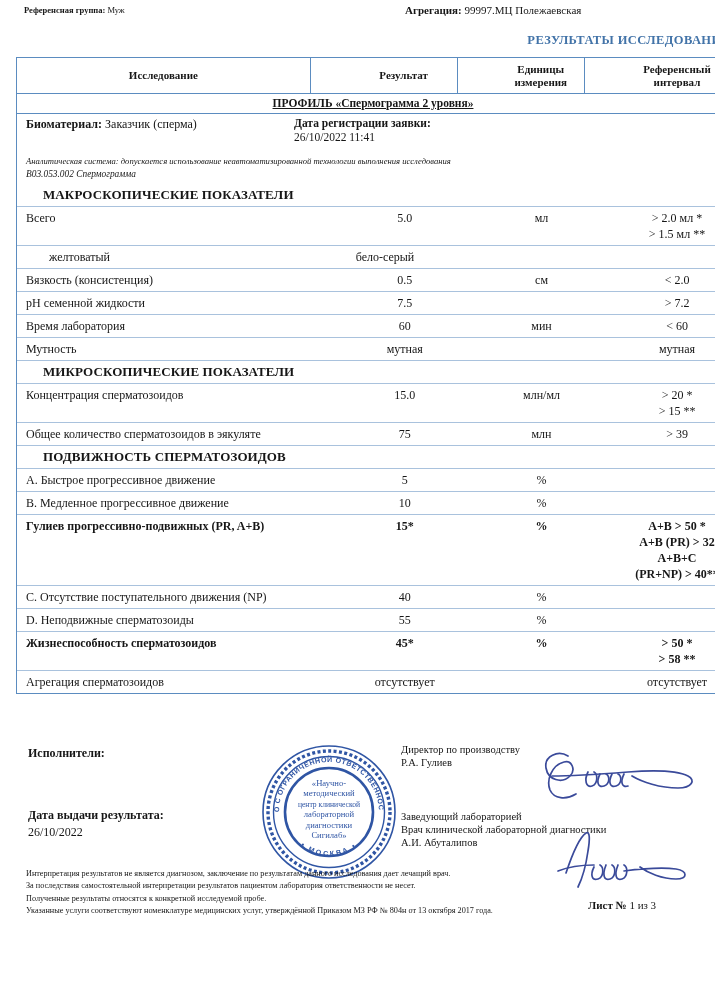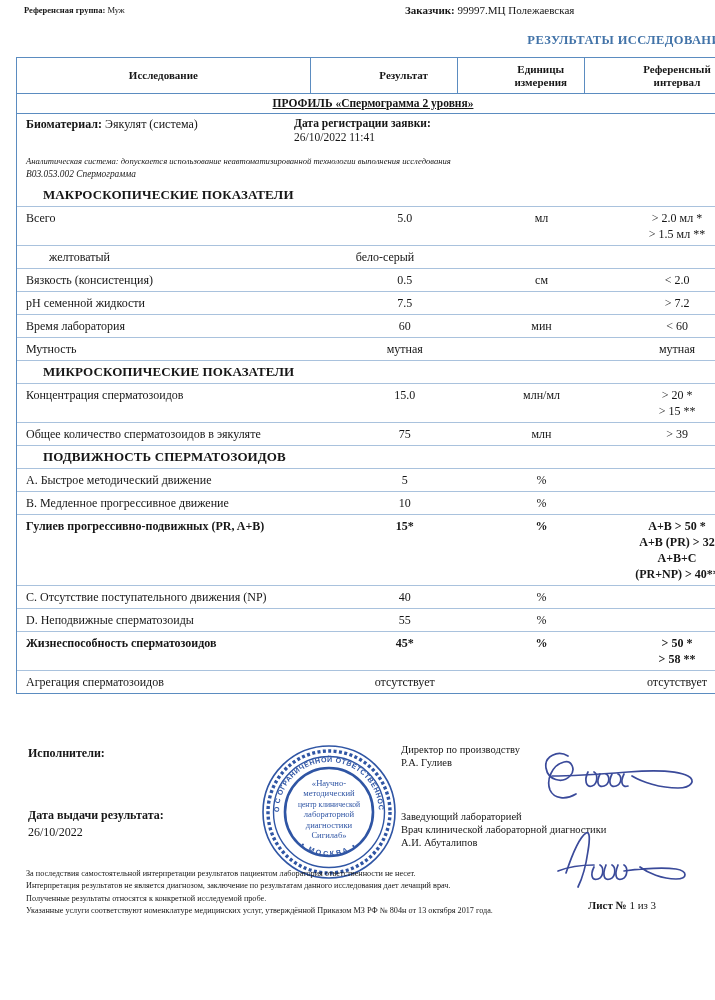--- a/index.html
+++ b/index.html
@@ -122,21 +122,21 @@
 <body>
 
 <div class="page">
 
   <div class="topmeta">
     <div class="ref-group">
       <span class="lbl">Референсная группа:</span>
       <span class="val">Муж</span>
     </div>
     <div class="customer">
-      <span class="lbl">Заказчик:</span>
+      <span class="lbl">Агрегация:</span>
       <span class="val">99997.МЦ Полежаевская</span>
     </div>
   </div>
 
   <div class="report-title">РЕЗУЛЬТАТЫ ИССЛЕДОВАНИЯ</div>
 
   <div class="tbl">
 
     <div class="row thead">
       <div class="c-name">Исследование</div>
@@ -146,21 +146,21 @@
       <div class="c-ref">Референсный интервал</div>
     </div>
 
     <div class="profile-row">
       <span>ПРОФИЛЬ «Спермограмма 2 уровня»</span>
     </div>
 
     <div class="bio-row">
       <div class="bio-left">
         <span>Биоматериал:</span>
-        <span class="val">Эякулят (система)</span>
+        <span class="val">Заказчик (сперма)</span>
       </div>
       <div class="bio-right">
         <span class="lbl">Дата регистрации заявки:</span>
         <span class="val">26/10/2022 11:41</span>
       </div>
     </div>
 
     <div class="note-row">
       <div class="note">Аналитическая система: допускается использование неавтоматизированной технологии выполнения исследования</div>
       <div class="note2">B03.053.002 Спермограмма</div>
@@ -213,21 +213,21 @@
 &gt; 15 **</div>
         </div>
         <div class="row data-row">
           <div class="c-name">Общее количество сперматозоидов в эякуляте</div>
           <div class="c-res">75</div>
           <div class="c-unit">млн</div>
           <div class="c-ref">&gt; 39</div>
         </div>
         <div class="row section-row">ПОДВИЖНОСТЬ СПЕРМАТОЗОИДОВ</div>
         <div class="row data-row">
-          <div class="c-name">A. Быстрое методический движение</div>
+          <div class="c-name">A. Быстрое прогрессивное движение</div>
           <div class="c-res">5</div>
           <div class="c-unit">%</div>
           <div class="c-ref"></div>
         </div>
         <div class="row data-row">
           <div class="c-name">B. Медленное прогрессивное движение</div>
           <div class="c-res">10</div>
           <div class="c-unit">%</div>
           <div class="c-ref"></div>
         </div>
@@ -335,22 +335,22 @@
           <path d="M58,40 C54,48 56,54 62,52 C68,50 68,40 64,38"></path>
           <path d="M70,38 C66,48 68,54 74,52 C80,50 80,40 76,38"></path>
           <path d="M82,38 C78,48 80,54 86,52 C92,50 92,40 88,38"></path>
           <path d="M88,44 C104,42 124,40 140,42 C152,44 152,52 140,52 C126,52 112,46 104,40"></path>
         </g>
       </svg>
     </div>
   </div>
 
   <div class="disclaimer">
+    <p>Интерпретация результатов не является диагнозом, заключение по результатам данного исследования дает лечащий врач.</p>
     <p>За последствия самостоятельной интерпретации результатов пациентом лаборатория ответственности не несет.</p>
-    <p>Интерпретация результатов не является диагнозом, заключение по результатам данного исследования дает лечащий врач.</p>
     <p>Полученные результаты относятся к конкретной исследуемой пробе.</p>
     <p>Указанные услуги соответствуют номенклатуре медицинских услуг, утверждённой Приказом МЗ РФ № 804н от 13 октября 2017 года.</p>
   </div>
 
   <div class="sheet">
     <span class="lbl">Лист №</span>
     <span class="val">1 из 3</span>
   </div>
 
 </div>

